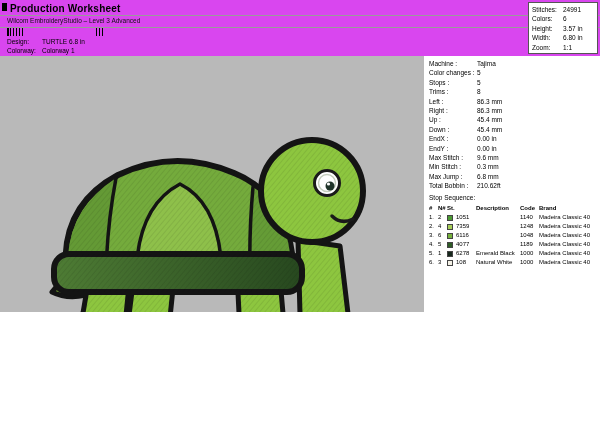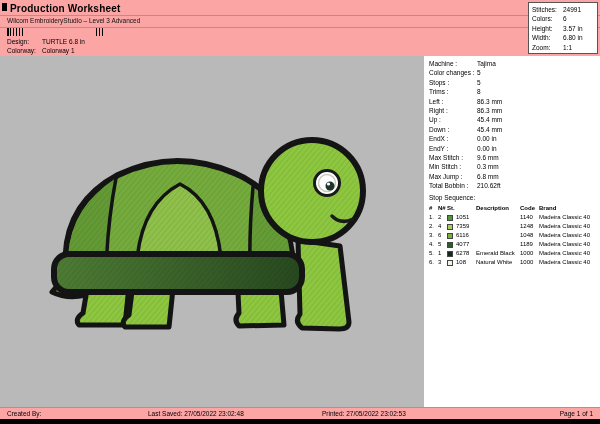--- a/index.html
+++ b/index.html
@@ -1,18 +1,18 @@
 <!DOCTYPE html>
 <html><head>
 <meta charset="utf-8">
 <style>
   * { margin:0; padding:0; box-sizing:border-box; }
   html,body { width:600px; height:424px; }
   body { font-family:"Liberation Sans","DejaVu Sans",sans-serif; background:#fff; color:#000; }
-  .page { position:relative; width:600px; height:424px; overflow:hidden; background:#fca5a5; }
+  .page { position:relative; width:600px; height:312px; overflow:hidden; background:#d946ef; }
 
   .app-icon { position:absolute; left:2px; top:3px; width:5px; height:8px; background:#000; }
   .title { position:absolute; left:10px; top:3px; font-size:10px; font-weight:700; letter-spacing:.2px; }
   .hairline { position:absolute; left:0; width:600px; border-top:1px solid #9a9a9a; }
   .subtitle { position:absolute; left:7px; top:17px; font-size:6.5px; color:#111; }
 
   .barcode { position:absolute; top:28px; height:8px;
     background:repeating-linear-gradient(90deg,#000 0 1.5px,transparent 1.5px 3px); }
   .barcode-a { left:7px; width:16px; }
   .barcode-b { left:96px; width:9px; }

